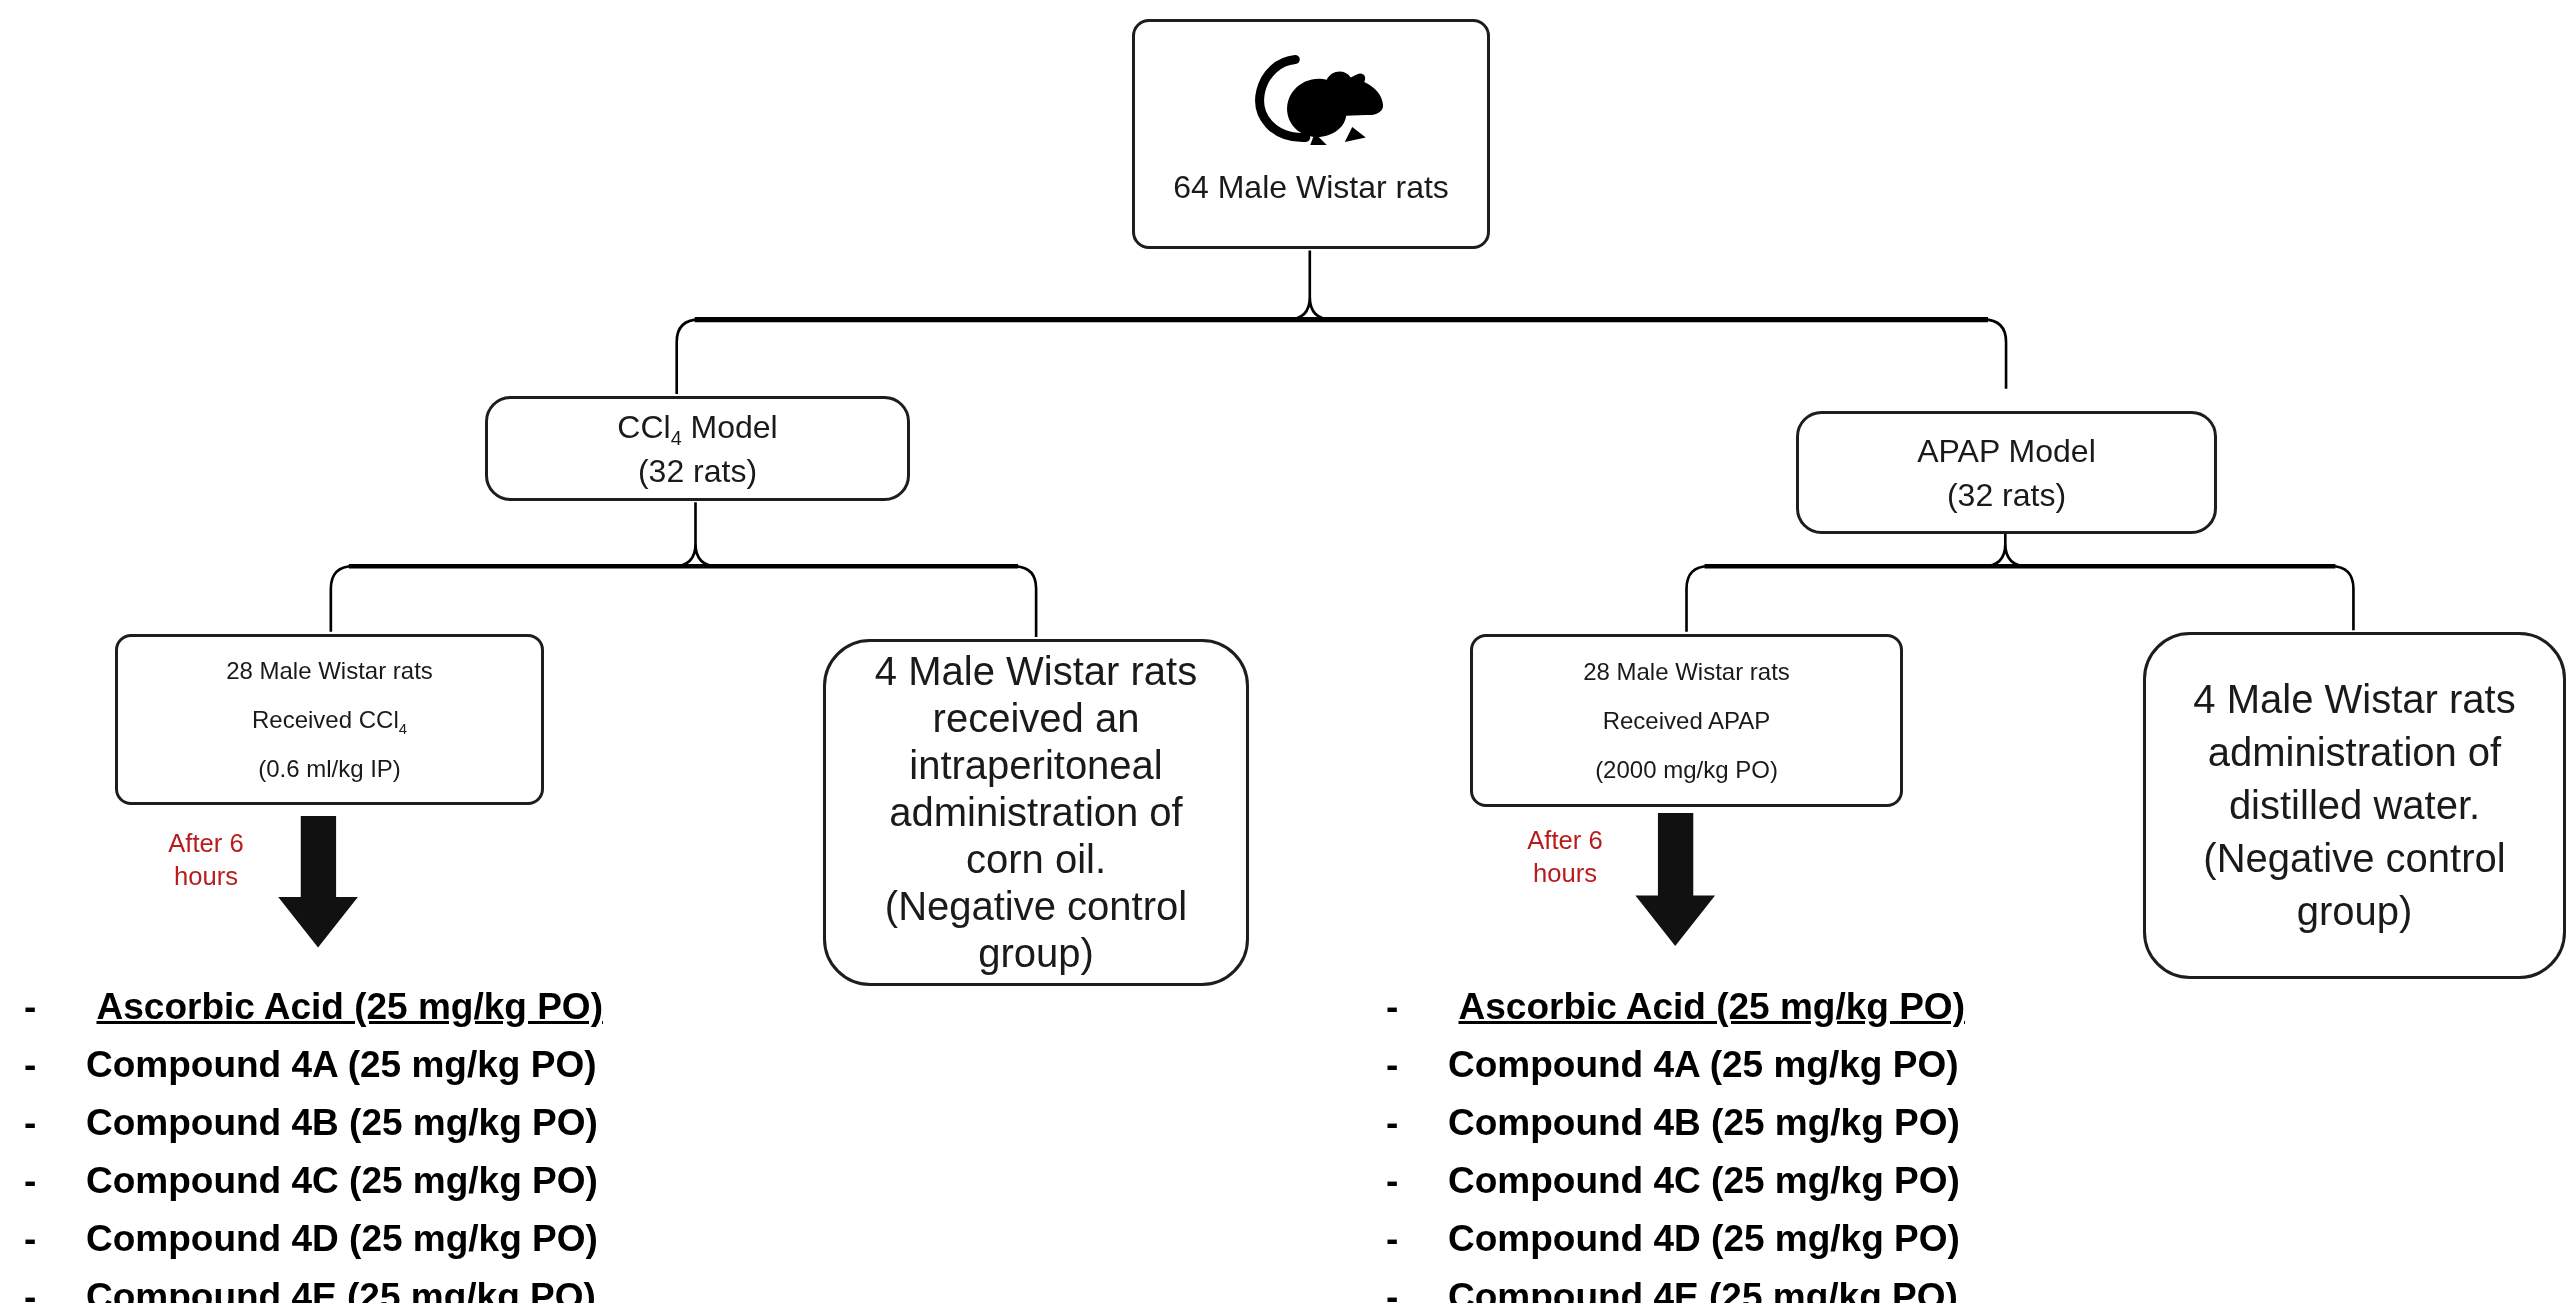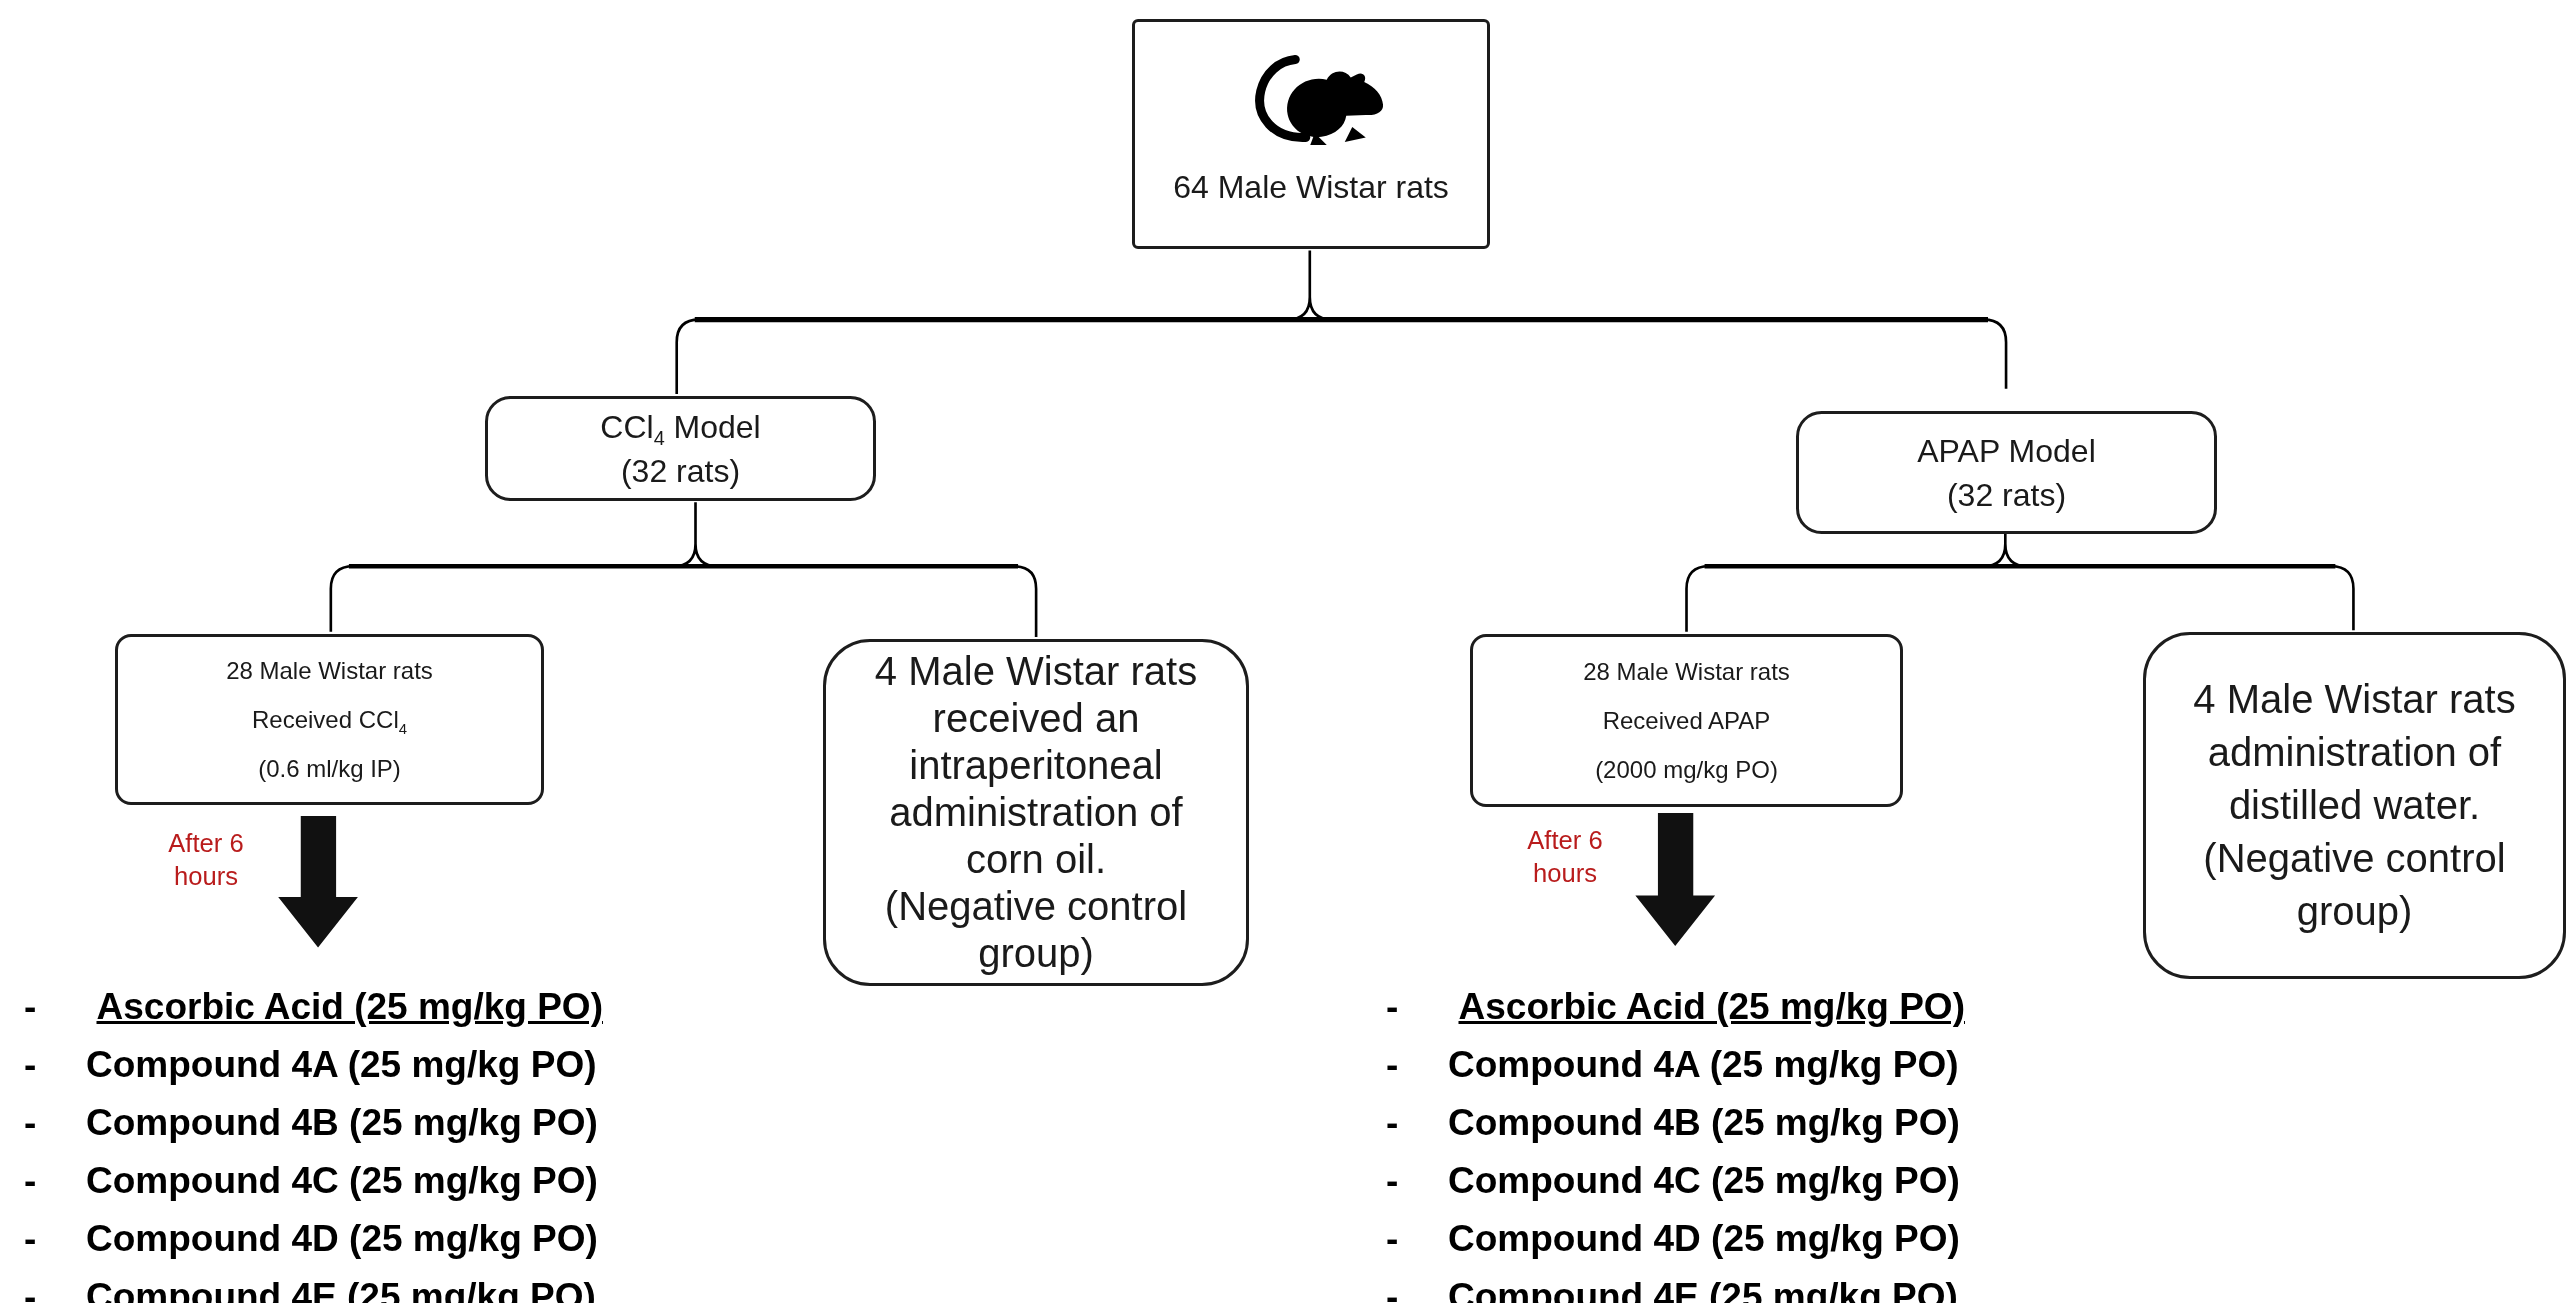--- a/index.html
+++ b/index.html
@@ -15,21 +15,21 @@
   .node{
     position:absolute;
     background:#ffffff;
     border:3px solid #1d1d1d;
     box-sizing:border-box;
     display:flex;flex-direction:column;
     align-items:center;justify-content:center;
     text-align:center;
   }
   .node .ln{display:block;white-space:nowrap;}
-  .root-box{border-radius:6px;justify-content:flex-start;padding-top:21px;}
+  .root-box{border-radius:17px;justify-content:flex-start;padding-top:21px;}
   .root-box .ln{font-size:32px;margin-top:15px;}
   .model-box{border-radius:25.6px;font-size:32px;line-height:44px;}
   .treated-box{border-radius:16px;font-size:24px;line-height:49px;}
   .control-box{border-radius:47px;font-size:40px;}
   .lines7{line-height:47px;}
   .lines6{line-height:53px;}
   sub.sb{font-size:0.62em;line-height:0;}
   .after-label{
     position:absolute;text-align:center;
     font-size:25.6px;line-height:33px;color:#b91c1c;
@@ -68,21 +68,21 @@
   <div class="node root-box" style="left:1132px;top:19px;width:358px;height:230px;">
     <svg class="rat-svg" width="158" height="111" viewBox="0 0 210 148">
       <path d="M98,126 C56,128 30,98 38,64 C44,40 62,24 84,22" fill="none" stroke="#000" stroke-width="12" stroke-linecap="round"></path>
       <path d="M74,96 C68,66 96,42 126,49 C132,36 150,34 158,46 L166,42 C174,38 180,44 176,52 C190,58 200,70 201,82 C202,92 192,97 178,96 L152,97 C150,111 138,122 119,125 C96,128 78,114 74,96 Z" fill="#000"></path>
       <path d="M110,120 L104,136 L126,136 Z" fill="#000"></path>
       <path d="M160,112 L150,132 L178,126 Z" fill="#000"></path>
     </svg>
     <span class="ln">64 Male Wistar rats</span>
   </div>
 
-  <div class="node model-box" style="left:485px;top:396px;width:391px;height:105px;">
+  <div class="node model-box" style="left:485px;top:396px;width:425px;height:105px;">
     <span class="ln"><span>CCl</span><sub class="sb">4</sub><span> Model</span></span>
     <span class="ln">(32 rats)</span>
   </div>
 
   <div class="node model-box" style="left:1796px;top:411px;width:421px;height:123px;">
     <span class="ln">APAP Model</span>
     <span class="ln">(32 rats)</span>
   </div>
 
   <div class="node treated-box" style="left:115px;top:634px;width:429px;height:171px;">

